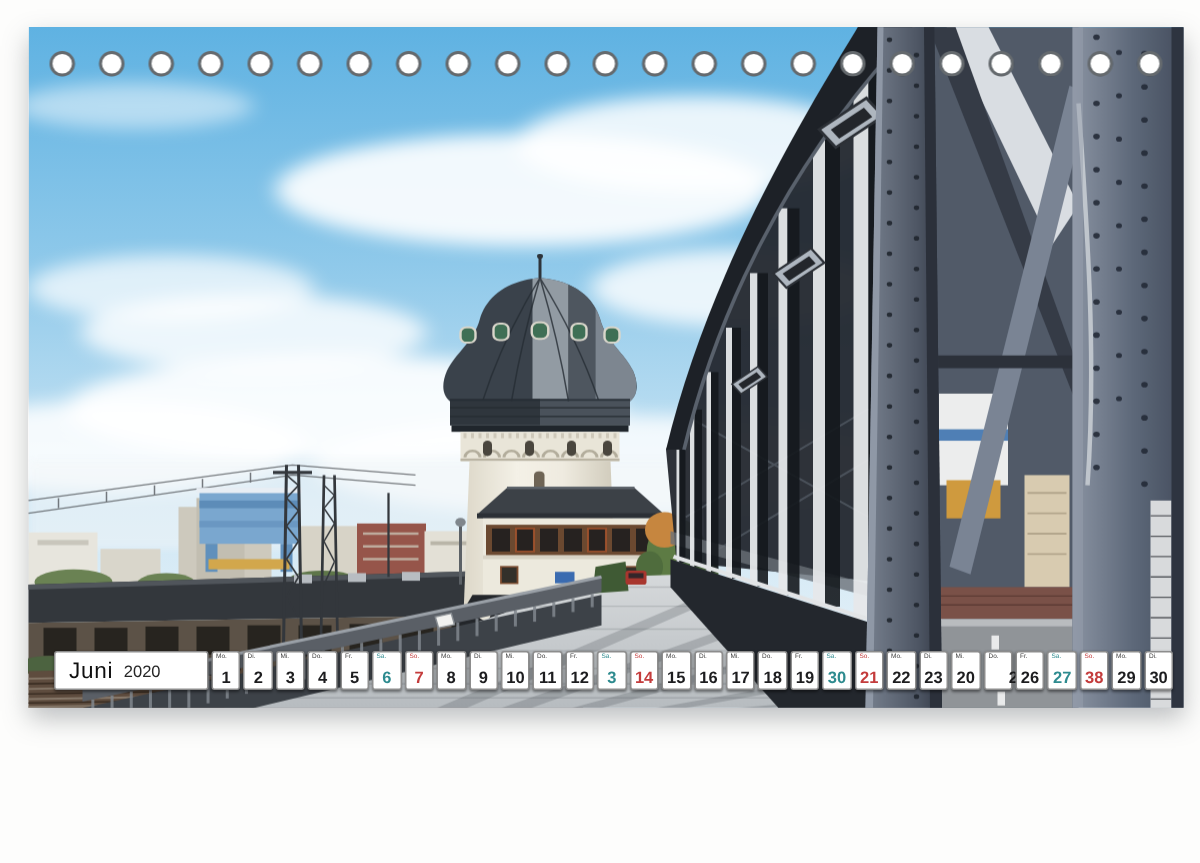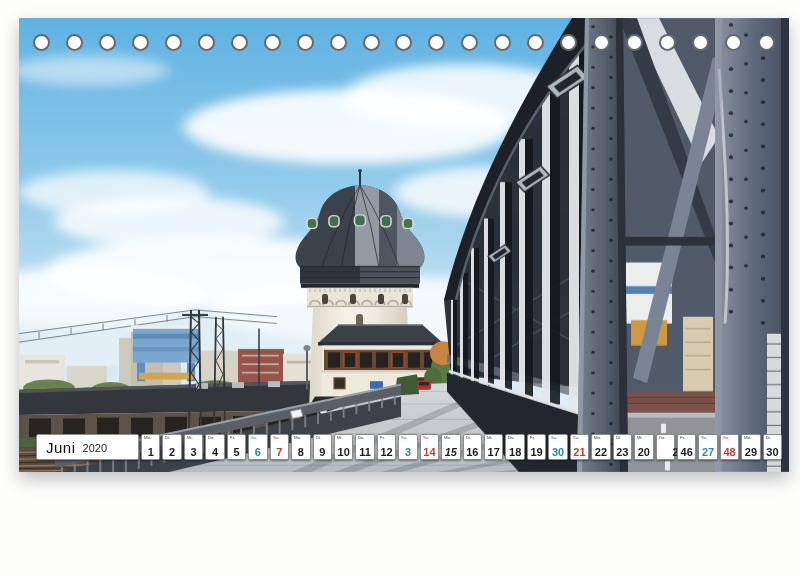--- a/index.html
+++ b/index.html
@@ -624,21 +624,21 @@
         <div class="daycell">
           <span class="wd" style="color: rgb(46, 139, 143);">Sa.</span>
           <span class="num" style="color: rgb(46, 139, 143);">3</span>
         </div>
         <div class="daycell">
           <span class="wd" style="color: rgb(196, 60, 60);">So.</span>
           <span class="num" style="color: rgb(196, 60, 60);">14</span>
         </div>
         <div class="daycell">
           <span class="wd" style="color: rgb(58, 58, 58);">Mo.</span>
-          <span class="num" style="color: rgb(29, 29, 31); font-style: italic;">15</span>
+          <span class="num" style="color: rgb(29, 29, 31);">15</span>
         </div>
         <div class="daycell">
           <span class="wd" style="color: rgb(58, 58, 58);">Di.</span>
           <span class="num" style="color: rgb(29, 29, 31); margin-top: 16px;">16</span>
         </div>
         <div class="daycell">
           <span class="wd" style="color: rgb(58, 58, 58);">Mi.</span>
           <span class="num" style="color: rgb(29, 29, 31);">17</span>
         </div>
         <div class="daycell">
@@ -668,29 +668,29 @@
         <div class="daycell">
           <span class="wd" style="color: rgb(58, 58, 58);">Mi.</span>
           <span class="num" style="color: rgb(29, 29, 31);">20</span>
         </div>
         <div class="daycell">
           <span class="wd" style="color: rgb(58, 58, 58);">Do.</span>
           <span class="num" style="color: rgb(29, 29, 31); margin-left: 16px;">25</span>
         </div>
         <div class="daycell">
           <span class="wd" style="color: rgb(58, 58, 58);">Fr.</span>
-          <span class="num" style="color: rgb(29, 29, 31);">46</span>
+          <span class="num" style="color: rgb(29, 29, 31);">26</span>
         </div>
         <div class="daycell">
           <span class="wd" style="color: rgb(46, 139, 143);">Sa.</span>
           <span class="num" style="color: rgb(46, 139, 143);">27</span>
         </div>
         <div class="daycell">
           <span class="wd" style="color: rgb(196, 60, 60);">So.</span>
-          <span class="num" style="color: rgb(196, 60, 60);">48</span>
+          <span class="num" style="color: rgb(196, 60, 60);">38</span>
         </div>
         <div class="daycell">
           <span class="wd" style="color: rgb(58, 58, 58);">Mo.</span>
           <span class="num" style="color: rgb(29, 29, 31);">29</span>
         </div>
         <div class="daycell">
           <span class="wd" style="color: rgb(58, 58, 58);">Di.</span>
           <span class="num" style="color: rgb(29, 29, 31);">30</span>
         </div>
       </div>

